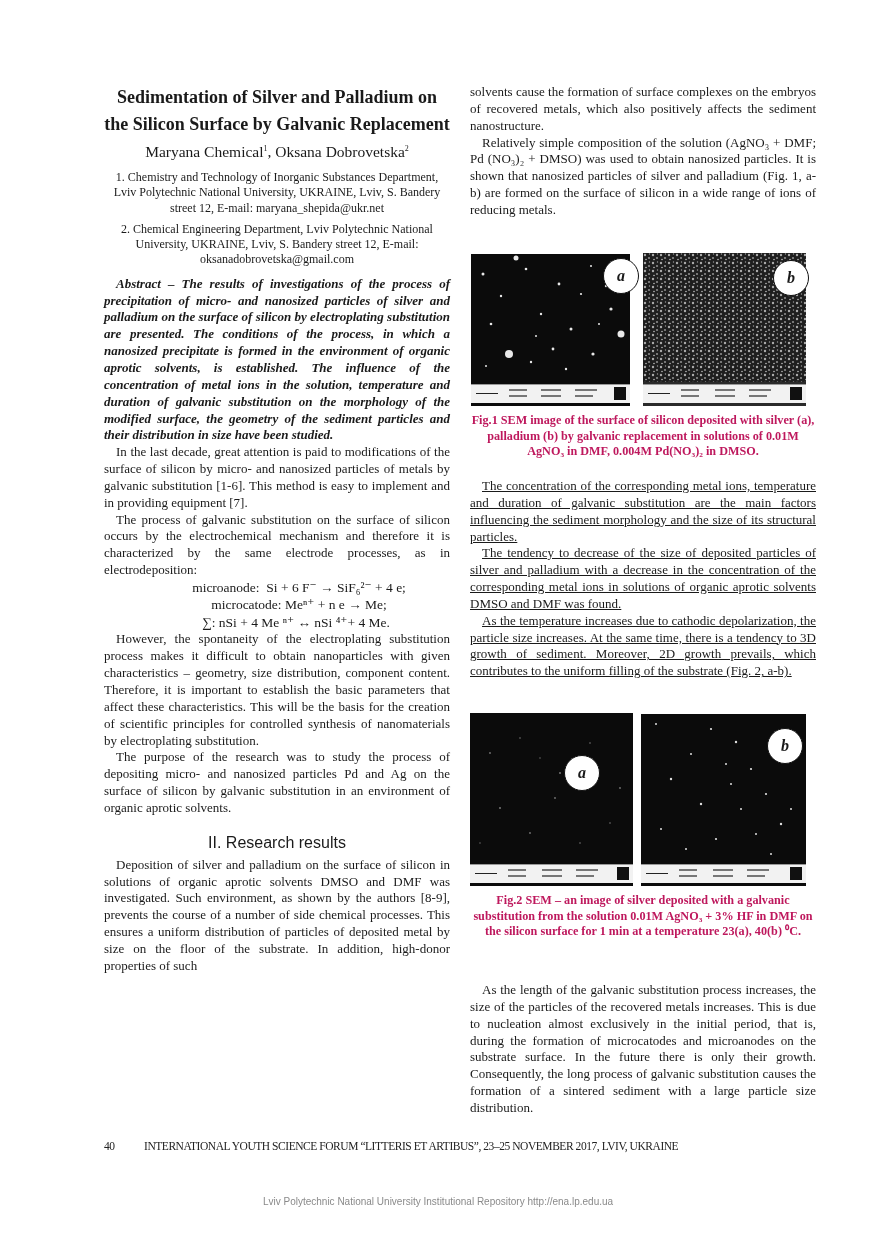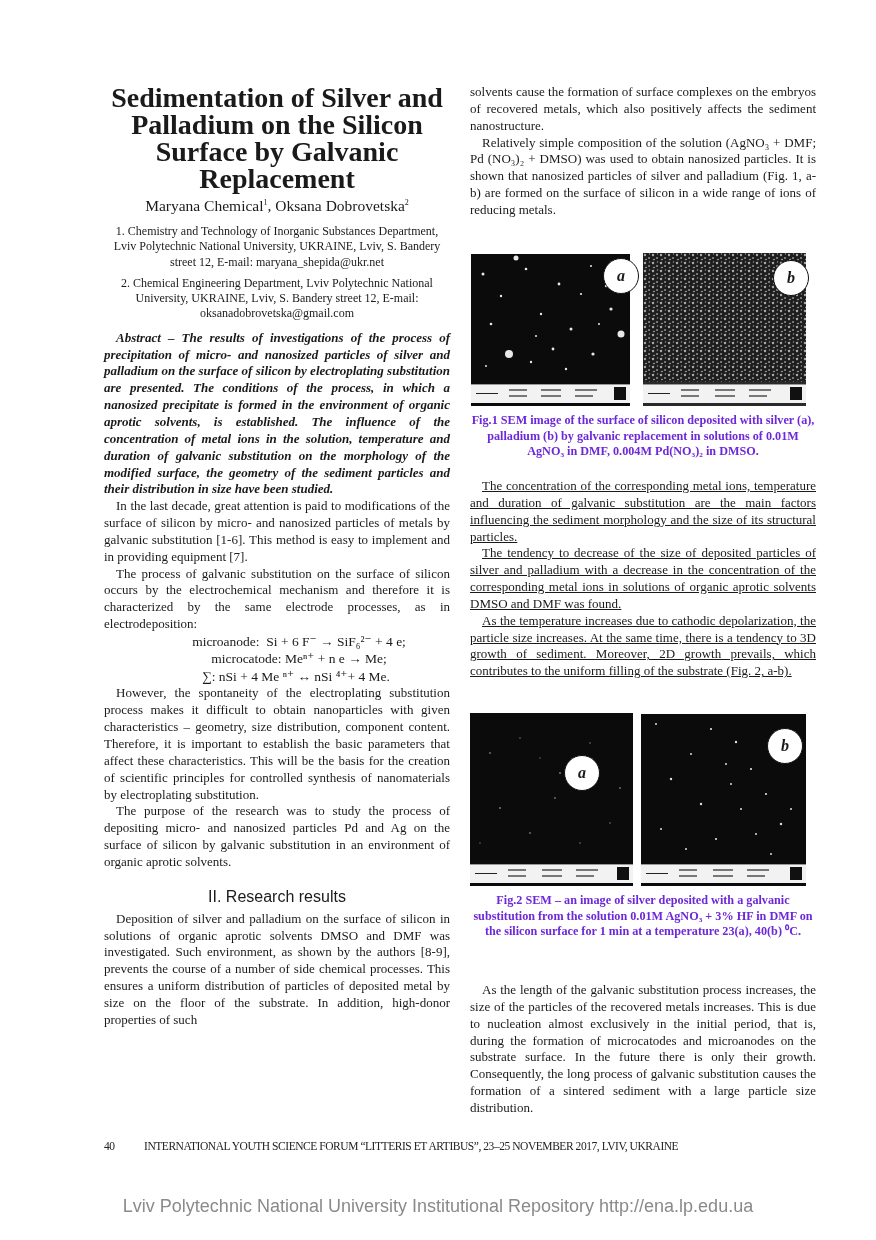--- a/index.html
+++ b/index.html
@@ -1,21 +1,21 @@
 <!DOCTYPE html>
 <html><head>
 <meta charset="utf-8">
 <style>
   html, body { margin:0; padding:0; background:#ffffff; }
   body { width:876px; height:1240px; position:relative; overflow:hidden;
          font-family:"Liberation Serif", "DejaVu Serif", serif; color:#1a1a1a; }
   .col { position:absolute; width:346px; }
   .left { left:104px; top:84px; }
   .right { left:470px; top:84px; }
-  .title { font-family:"Liberation Serif", serif; font-weight:bold; font-size:28px;
+  .title { font-family:"Liberation Serif", serif; font-weight:bold; font-size:18px;
            line-height:27px; text-align:center; margin:0 0 4px 0; }
   .authors { text-align:center; font-size:15.5px; line-height:20px; margin:0 0 8px 0; }
   .affil { text-align:center; font-size:12px; line-height:15.3px; margin:0 0 6px 0; }
   p { margin:0; font-size:13px; line-height:16.85px; text-align:justify; text-indent:12px; }
   .abstract { font-weight:bold; font-style:italic; margin-top:8px; }
   .kw { margin-bottom:14px; }
   h2 { font-family:"Liberation Sans", sans-serif; font-weight:normal; font-size:16px;
        text-align:center; margin:12px 0 4px 0; line-height:20px; }
   .eq { text-align:center; font-size:13.5px; line-height:17.5px; padding-left:44px; }
   .eq.sum { padding-left:38px; }
@@ -24,26 +24,26 @@
   .sem-noise { position:absolute; left:0; top:0; right:0; bottom:24px; }
   .infobar { position:absolute; left:0; right:0; bottom:3px; height:18px; background:#f2f2f2;
              border-top:1px solid #999; }
   .infobar .scale { position:absolute; left:5px; top:8px; width:22px; height:1px; background:#222; }
   .infobar .mini { position:absolute; height:2px; background:#777; }
   .infobar .logo { position:absolute; right:4px; top:2px; width:12px; height:13px; background:#111; }
   .badge { position:absolute; width:34px; height:34px; border-radius:50%; background:#fff;
            border:1.5px solid #111; font-weight:bold; font-style:italic; font-size:16px;
            display:flex; align-items:center; justify-content:center; font-family:"Liberation Serif", serif; }
   .caption { position:absolute; left:470px; width:346px; text-align:center; font-size:12.2px;
-             line-height:15.5px; font-weight:bold; font-family:"Liberation Serif", serif; color:#6d28d9; }
+             line-height:15.5px; font-weight:bold; font-family:"Liberation Serif", serif; color:#be185d; }
   .footer { position:absolute; left:104px; top:1140px; font-size:11.5px; font-family:"Liberation Serif", serif;
             letter-spacing:-0.45px; color:#222; white-space:nowrap; }
   .footer .pg { display:inline-block; width:40px; }
   .repo { position:absolute; left:0; width:876px; top:1196px; text-align:center; font-family:"Liberation Sans", sans-serif;
-          font-size:18px; color:#8a8a8a; }
+          font-size:10px; color:#8a8a8a; }
 </style>
 </head>
 <body>
 
 <div class="col left">
   <h1 class="title">Sedimentation of Silver and Palladium on the Silicon Surface by Galvanic Replacement</h1>
   <div class="authors">
     <span>Maryana Chemical</span><sup>1</sup>, <span>Oksana Dobrovetska</span><sup>2</sup>
   </div>
   <div class="affil">1. Chemistry and Technology of Inorganic Substances Department, Lviv Polytechnic National University, UKRAINE, Lviv, S. Bandery street 12, E-mail: maryana_shepida@ukr.net</div>

